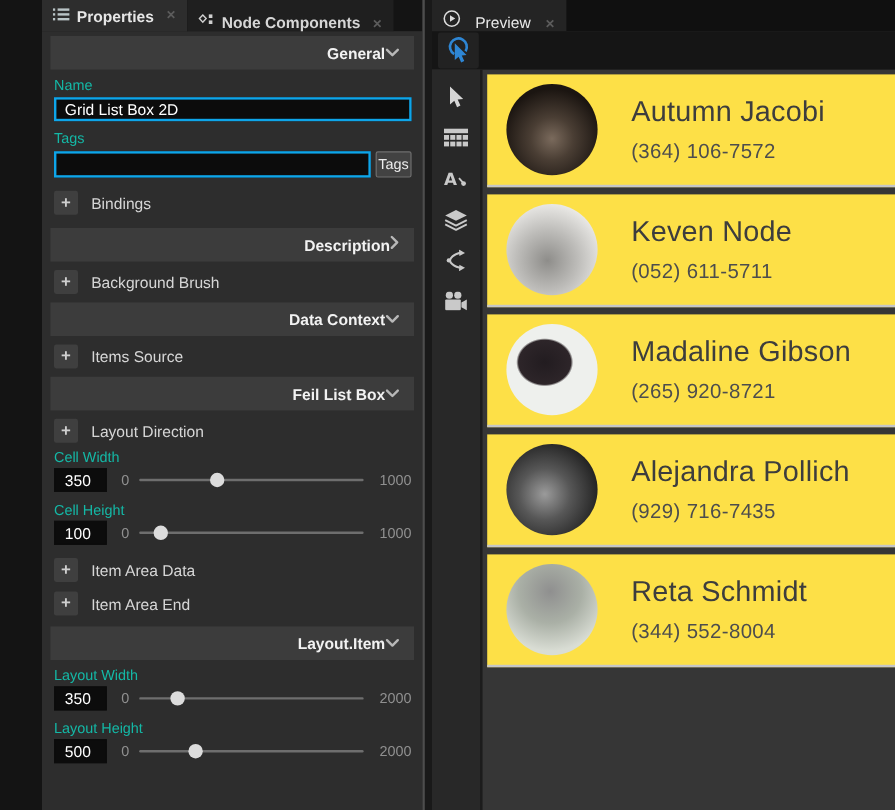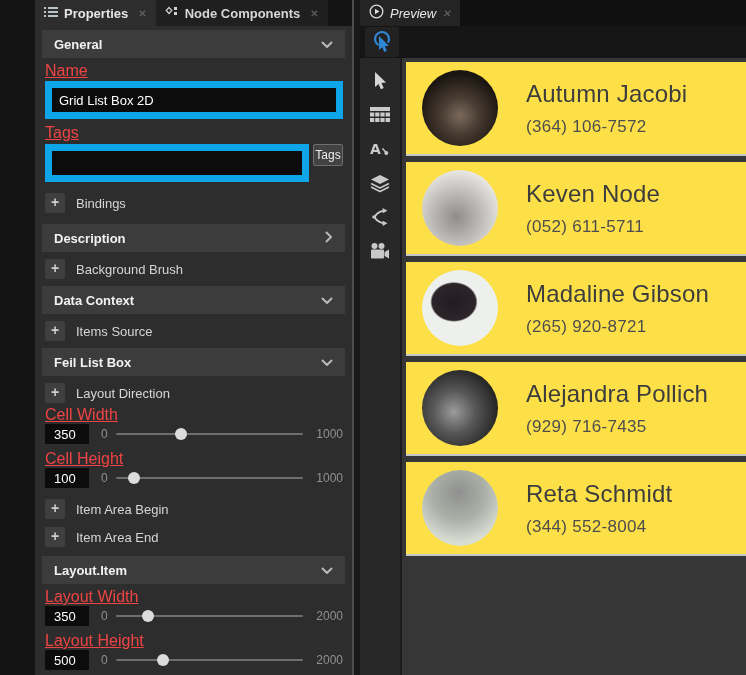--- a/index.html
+++ b/index.html
@@ -6,30 +6,30 @@
   html,body { width:746px; height:675px; overflow:hidden; background:#141414;
     font-family:"Liberation Sans", sans-serif; }
   .app { display:flex; width:746px; height:675px;margin-left:35px; }
 
   
   .left-pane { width:317px; display:flex; flex-direction:column; background:#2d2d2d; }
   .tabbar { height:26px; background:#141414; display:flex; align-items:stretch; flex-shrink:0; }
   .tab { display:flex; align-items:center; gap:6px; padding:0 9px; font-size:13px;
     font-weight:bold; color:#e6e6e6; cursor:default; }
   .tab.active { background:#2d2d2d; }
-  .tab.inactive { background:#1f1f1f; color:#d6d6d6; }
+  .tab.inactive { background:#1f1f1f; color:#d6d6d6;align-items:flex-end; }
   .tab .close { color:#5c5c5c; font-size:10px; margin-left:4px; font-weight:bold; }
 
   .panel-body { flex:1; padding:4px 9px 0 10px; overflow:hidden; }
   .section-header { height:28px; background:#3c3c3c; display:flex; align-items:center;
-    justify-content:space-between; padding:0 12px; margin-left:-3px; margin-right:-2px;gap:24px; }
+    justify-content:flex-end; padding:0 12px; margin-left:-3px; margin-right:-2px; }
   .section-header .sec-label { font-size:13px; font-weight:bold; color:#f2f2f2; }
-  .field-label { font-size:16px; color:#ef4444; height:14px; line-height:14px;text-decoration:underline; }
-  .text-input { width:100%; height:20px; background:#0c0c0c; border:7px solid #0ea5e9;
-    color:#fff; font-size:13px; padding:12px 7px; font-family:"Liberation Sans",sans-serif; }
+  .field-label { font-size:12px; color:#14b8a6; height:14px; line-height:14px; }
+  .text-input { width:100%; height:20px; background:#0c0c0c; border:2px solid #0ea5e9;
+    color:#fff; font-size:13px; padding:4px 7px; font-family:"Liberation Sans",sans-serif; }
   .tags-row { display:flex; }
   .tags-btn { width:34px; height:22px; margin-left:4px; background:#424242;
     border:1px solid #6e6e6e; border-radius:2px; color:#ececec; font-size:12px;
     display:flex; align-items:center; justify-content:center; }
   .expander { display:flex; align-items:center; height:22px; }
   .plus-btn { width:20px; height:20px; background:#3f3f3f; border-radius:2px;
     color:#cfcfcf; font-size:14px; line-height:18px; text-align:center; font-weight:bold; }
   .expander .exp-label { font-size:13px; color:#d6d6d6; margin-left:11px; }
 
   .slider-row { display:flex; align-items:center; height:20px; }
@@ -44,22 +44,22 @@
   
   .mt2{margin-top:2px}.mt3{margin-top:3px}.mt4{margin-top:4px}.mt6{margin-top:6px}
   .mt7{margin-top:7px}.mt8{margin-top:8px}.mt10{margin-top:10px}
 
   
   .divider { width:8px; background:#191919; border-left:2px solid #4d4d4d; flex-shrink:0; }
 
   
   .right-pane { flex:1; display:flex; flex-direction:column; background:#363636; }
   .preview-tabbar { height:26px; background:#101010; display:flex; flex-shrink:0; }
-  .preview-tab { display:flex; align-items:center; gap:6px; padding:0 9px;
-    background:#242424; color:#e8e8e8; font-size:13px;font-style:italic; }
+  .preview-tab { display:flex; align-items:flex-end; gap:12px; padding:0 9px;
+    background:#242424; color:#e8e8e8; font-size:13px; }
   .preview-toolbar-row { height:32px; background:#151515; flex-shrink:0;
     display:flex; align-items:center; }
   .tool-btn-active { width:34px; height:30px; margin-left:5px; background:#222;
     display:flex; align-items:center; justify-content:center; border-radius:2px; }
   .preview-main { flex:1; display:flex; overflow:hidden; }
   .tool-strip { width:42px; background:#282828; border-right:2px solid #1c1c1c;
     display:flex; flex-direction:column; align-items:center; padding-top:8px; flex-shrink:0; }
   .tool-btn { width:34px; height:30px; display:flex; align-items:center;
     justify-content:center; margin-bottom:4px; }
   .preview-content { flex:1; padding:4px 0 0 4px; overflow:hidden; }
@@ -186,21 +186,21 @@
           <span class="slider-min">0</span>
           <div class="track">
               <div class="thumb" style="left: calc(10% - 6px);"></div>
             </div>
           <span class="slider-max">1000</span>
         </div>
       </div>
 
       <div class="expander mt10">
         <div class="plus-btn">+</div>
-        <span class="exp-label">Item Area Begin</span>
+        <span class="exp-label">Item Area Data</span>
       </div>
 
       <div class="expander mt6">
         <div class="plus-btn">+</div>
         <span class="exp-label">Item Area End</span>
       </div>
 
       <div class="section-header mt8">
         <span class="sec-label">Layout.Item</span>
         <span><svg width="12" height="8" viewBox="0 0 12 8">

